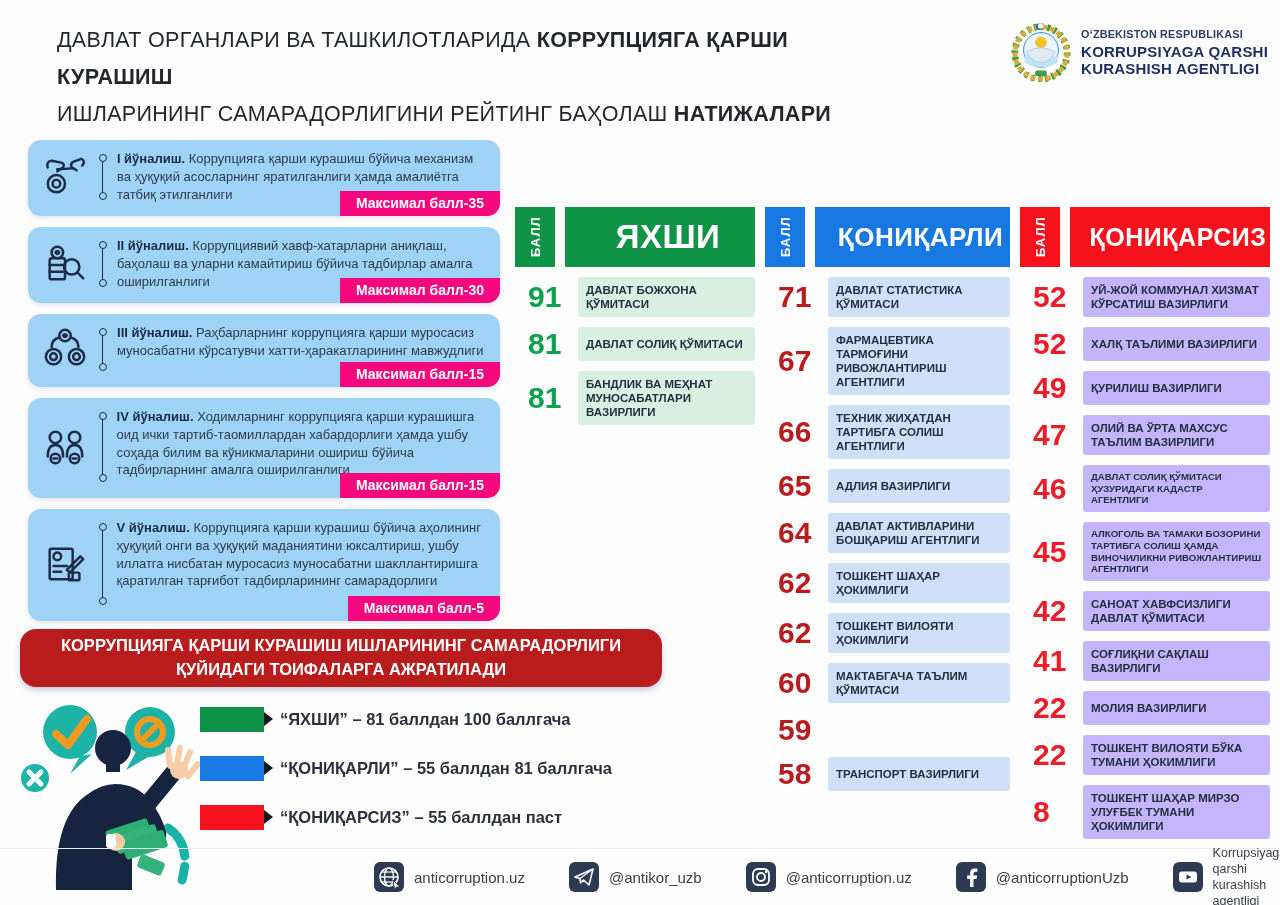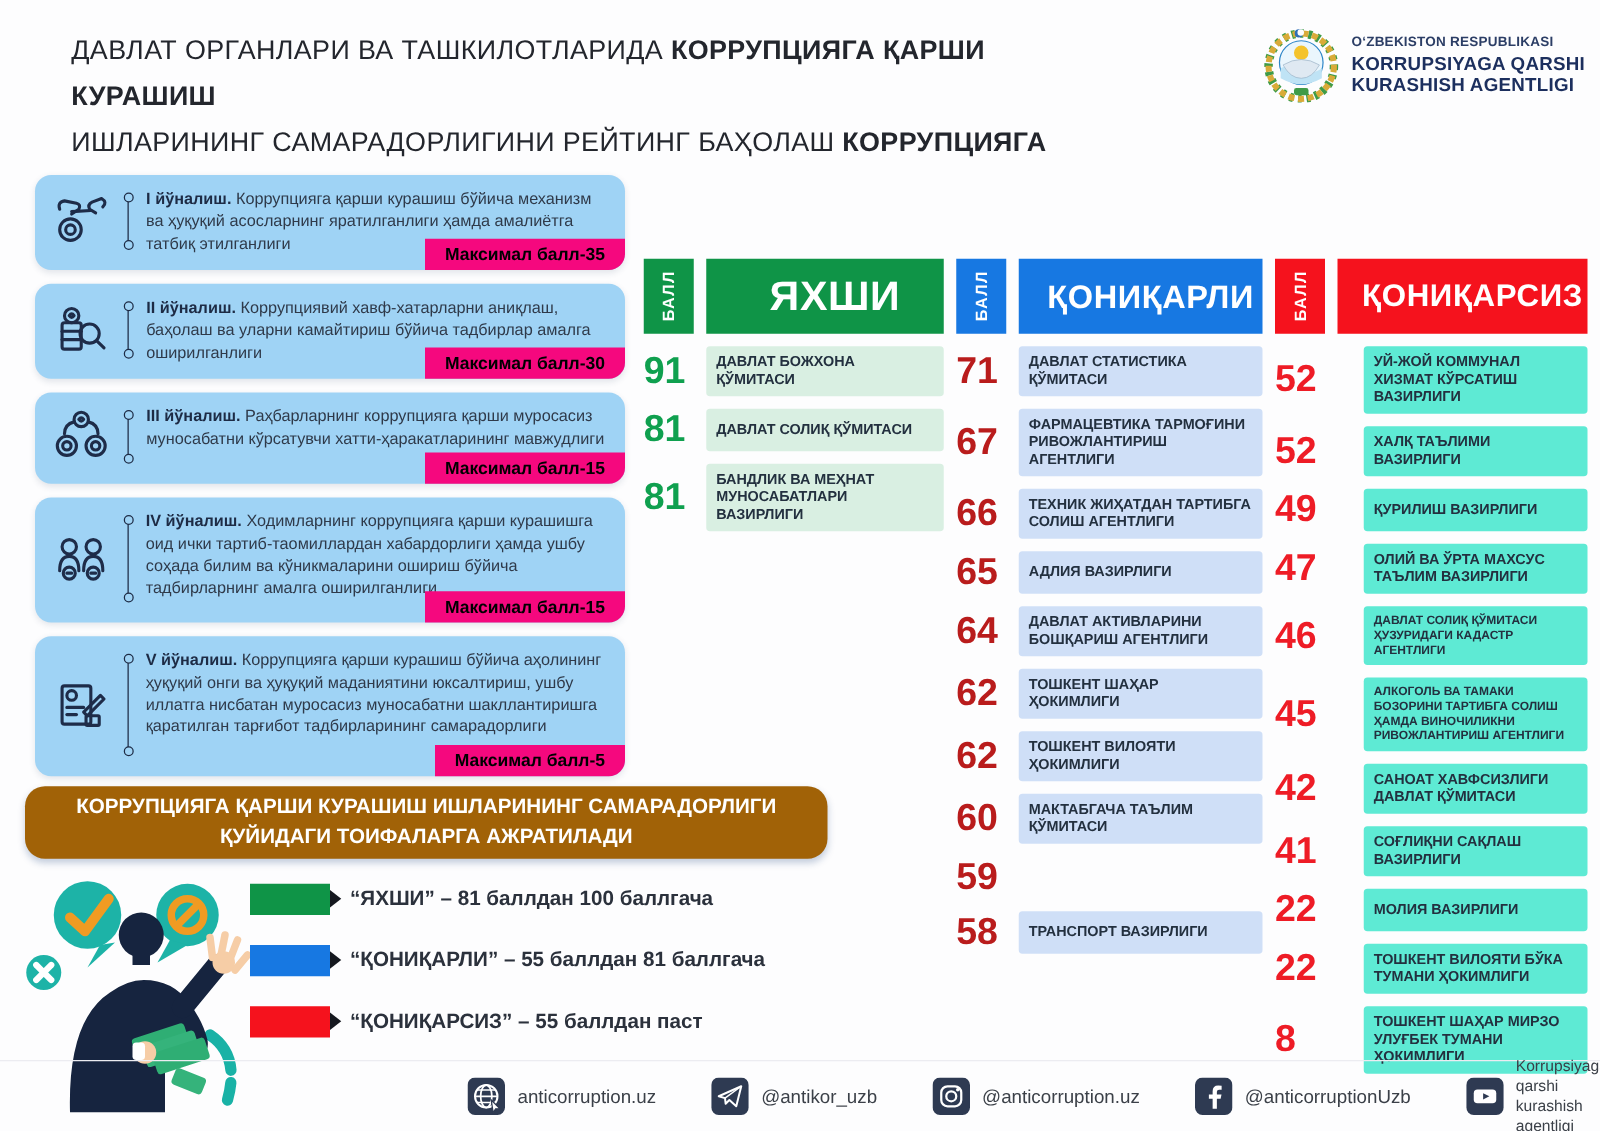--- a/index.html
+++ b/index.html
@@ -24,21 +24,21 @@
     box-shadow:0 2px 5px rgba(30,60,90,.12); }
   .card.h4 { min-height:100px; }
   .card.h5 { min-height:112px; }
   .card-icon { width:74px; display:flex; align-items:center; justify-content:center; flex:0 0 74px; }
   .tline { position:relative; width:2px; background:#1d2b45; margin:8px 14px 8px 0; }
   .tline::before, .tline::after { content:""; position:absolute; left:-3px; width:6px; height:6px;
     border:1.5px solid #1d2b45; border-radius:50%; background:#9fd3f5; }
   .tline::before { top:-4px; } .tline::after { bottom:-4px; }
   .card-text { font-size:13px; line-height:1.38; color:#2f3a4a; padding-right:10px; }
   .card-text b { color:#1d2b45; }
-  .badge { position:absolute; right:0; bottom:0; background:#f5087e; color:#000000;
+  .badge { position:absolute; right:0; bottom:0; background:#f5087e; color:#ffffff;
     font-weight:bold; font-size:14px; padding:4px 16px 5px; border-bottom-right-radius:13px; }
   
   .col { position:absolute; top:207px; }
   .col-good  { left:515px; width:240px; }
   .col-sat   { left:765px; width:245px; }
   .col-unsat { left:1020px; width:250px; }
   .col-header { display:flex; gap:10px; height:60px; margin-bottom:10px; }
   .score-box { width:40px; display:flex; align-items:center; justify-content:center;
     color:#fff; font-weight:bold; font-size:13px; letter-spacing:1px;
     writing-mode:vertical-rl; transform:rotate(180deg); }
@@ -46,31 +46,31 @@
     color:#fff; font-weight:bold; letter-spacing:.5px;padding-left:16px; }
   .col-good  .score-box, .col-good  .title-box { background:#0f9447; }
   .col-sat   .score-box, .col-sat   .title-box { background:#1778e2; }
   .col-unsat .score-box, .col-unsat .title-box { background:#f5121d; }
   .col-good  .title-box { font-size:33px; }
   .col-sat   .title-box { font-size:26px; }
   .col-unsat .title-box { font-size:25px; }
   .rows { display:flex; flex-direction:column; gap:10px; }
   .row { display:flex; align-items:stretch; }
   .row .num { width:50px; flex:0 0 50px; display:flex; align-items:center;
-    font-weight:bold; font-size:30px; }
+    font-weight:bold; font-size:30px;margin-left:13px; }
   .row .label { flex:1; border-radius:3px; display:flex; align-items:center;
     font-weight:bold; font-size:11.5px; line-height:1.22; padding:6px 8px;
     color:#23303f; min-height:32px; }
   .row.small .label { font-size:9.6px; }
   .col-good  .num { color:#0fa04f; }  .col-good  .label { background:#d9efe2; }
   .col-sat   .num { color:#b91c1c; }  .col-sat   .label { background:#cfdff7; }
-  .col-unsat .num { color:#ee1c26; }  .col-unsat .label { background:#5eead4;margin-left:21px; }
+  .col-unsat .num { color:#ee1c26; }  .col-unsat .label { background:#c4b5fd; }
   
   .banner { position:absolute; left:20px; top:629px; width:642px; height:58px;
-    background:#a16207; border-radius:16px; display:flex; align-items:center; justify-content:center;
+    background:#b91c1c; border-radius:16px; display:flex; align-items:center; justify-content:center;
     color:#fff; font-weight:bold; font-size:16.5px; line-height:1.45; text-align:center; padding:0 12px;
     box-shadow:0 3px 6px rgba(20,60,120,.25); }
   .illus { position:absolute; left:10px; top:690px; }
   .legend { position:absolute; left:200px; top:706px; display:flex; flex-direction:column; gap:23px; }
   .legend-item { display:flex; align-items:center; gap:16px; height:26px; }
   .ribbon { position:relative; width:64px; height:25px; flex:0 0 64px; }
   .ribbon::after { content:""; position:absolute; right:-9px; top:50%; margin-top:-7px;
     border-left:9px solid #15181f; border-top:7px solid transparent; border-bottom:7px solid transparent; }
   .ribbon.green { background:#0f9447; } .ribbon.blue { background:#1778e2; } .ribbon.red { background:#f5121d; }
   .legend-label { font-weight:bold; font-size:16.5px; color:#2b313c; }
@@ -82,21 +82,21 @@
   .social .txt.two { font-size:12.5px; line-height:1.3; max-width:140px; }
   .ic { width:30px; height:30px; flex:0 0 30px; }
 </style>
 </head>
 <body>
 
 <div id="canvas">
 
   <div class="title">
     <span>ДАВЛАТ ОРГАНЛАРИ ВА ТАШКИЛОТЛАРИДА </span><b>КОРРУПЦИЯГА ҚАРШИ КУРАШИШ</b><br>
-    <span>ИШЛАРИНИНГ САМАРАДОРЛИГИНИ РЕЙТИНГ БАҲОЛАШ </span><b>КОРРУПЦИЯГА</b>
+    <span>ИШЛАРИНИНГ САМАРАДОРЛИГИНИ РЕЙТИНГ БАҲОЛАШ </span><b>НАТИЖАЛАРИ</b>
   </div>
 
   <div class="logo">
     <svg class="emblem" width="62" height="62" viewBox="0 0 64 64">
       <circle cx="32" cy="34" r="27" fill="none" stroke="#3f9b47" stroke-width="7" stroke-dasharray="3 4"></circle>
       <circle cx="32" cy="34" r="27" fill="none" stroke="#d9ab39" stroke-width="5" stroke-dasharray="5 3"></circle>
       <circle cx="32" cy="31" r="18" fill="#eaf6fd" stroke="#2e86c8" stroke-width="1"></circle>
       <circle cx="32" cy="23" r="6" fill="#f4c32c"></circle>
       <path d="M15 36 Q24 30 32 36 Q40 42 49 36 L49 44 Q40 49 32 49 Q24 49 15 44 Z" fill="#bfe3f5"></path>
       <path d="M17 33 Q32 24 47 33 Q41 44 32 44 Q23 44 17 33 Z" fill="#dfe9f2" stroke="#9fb6c9" stroke-width=".6"></path>

